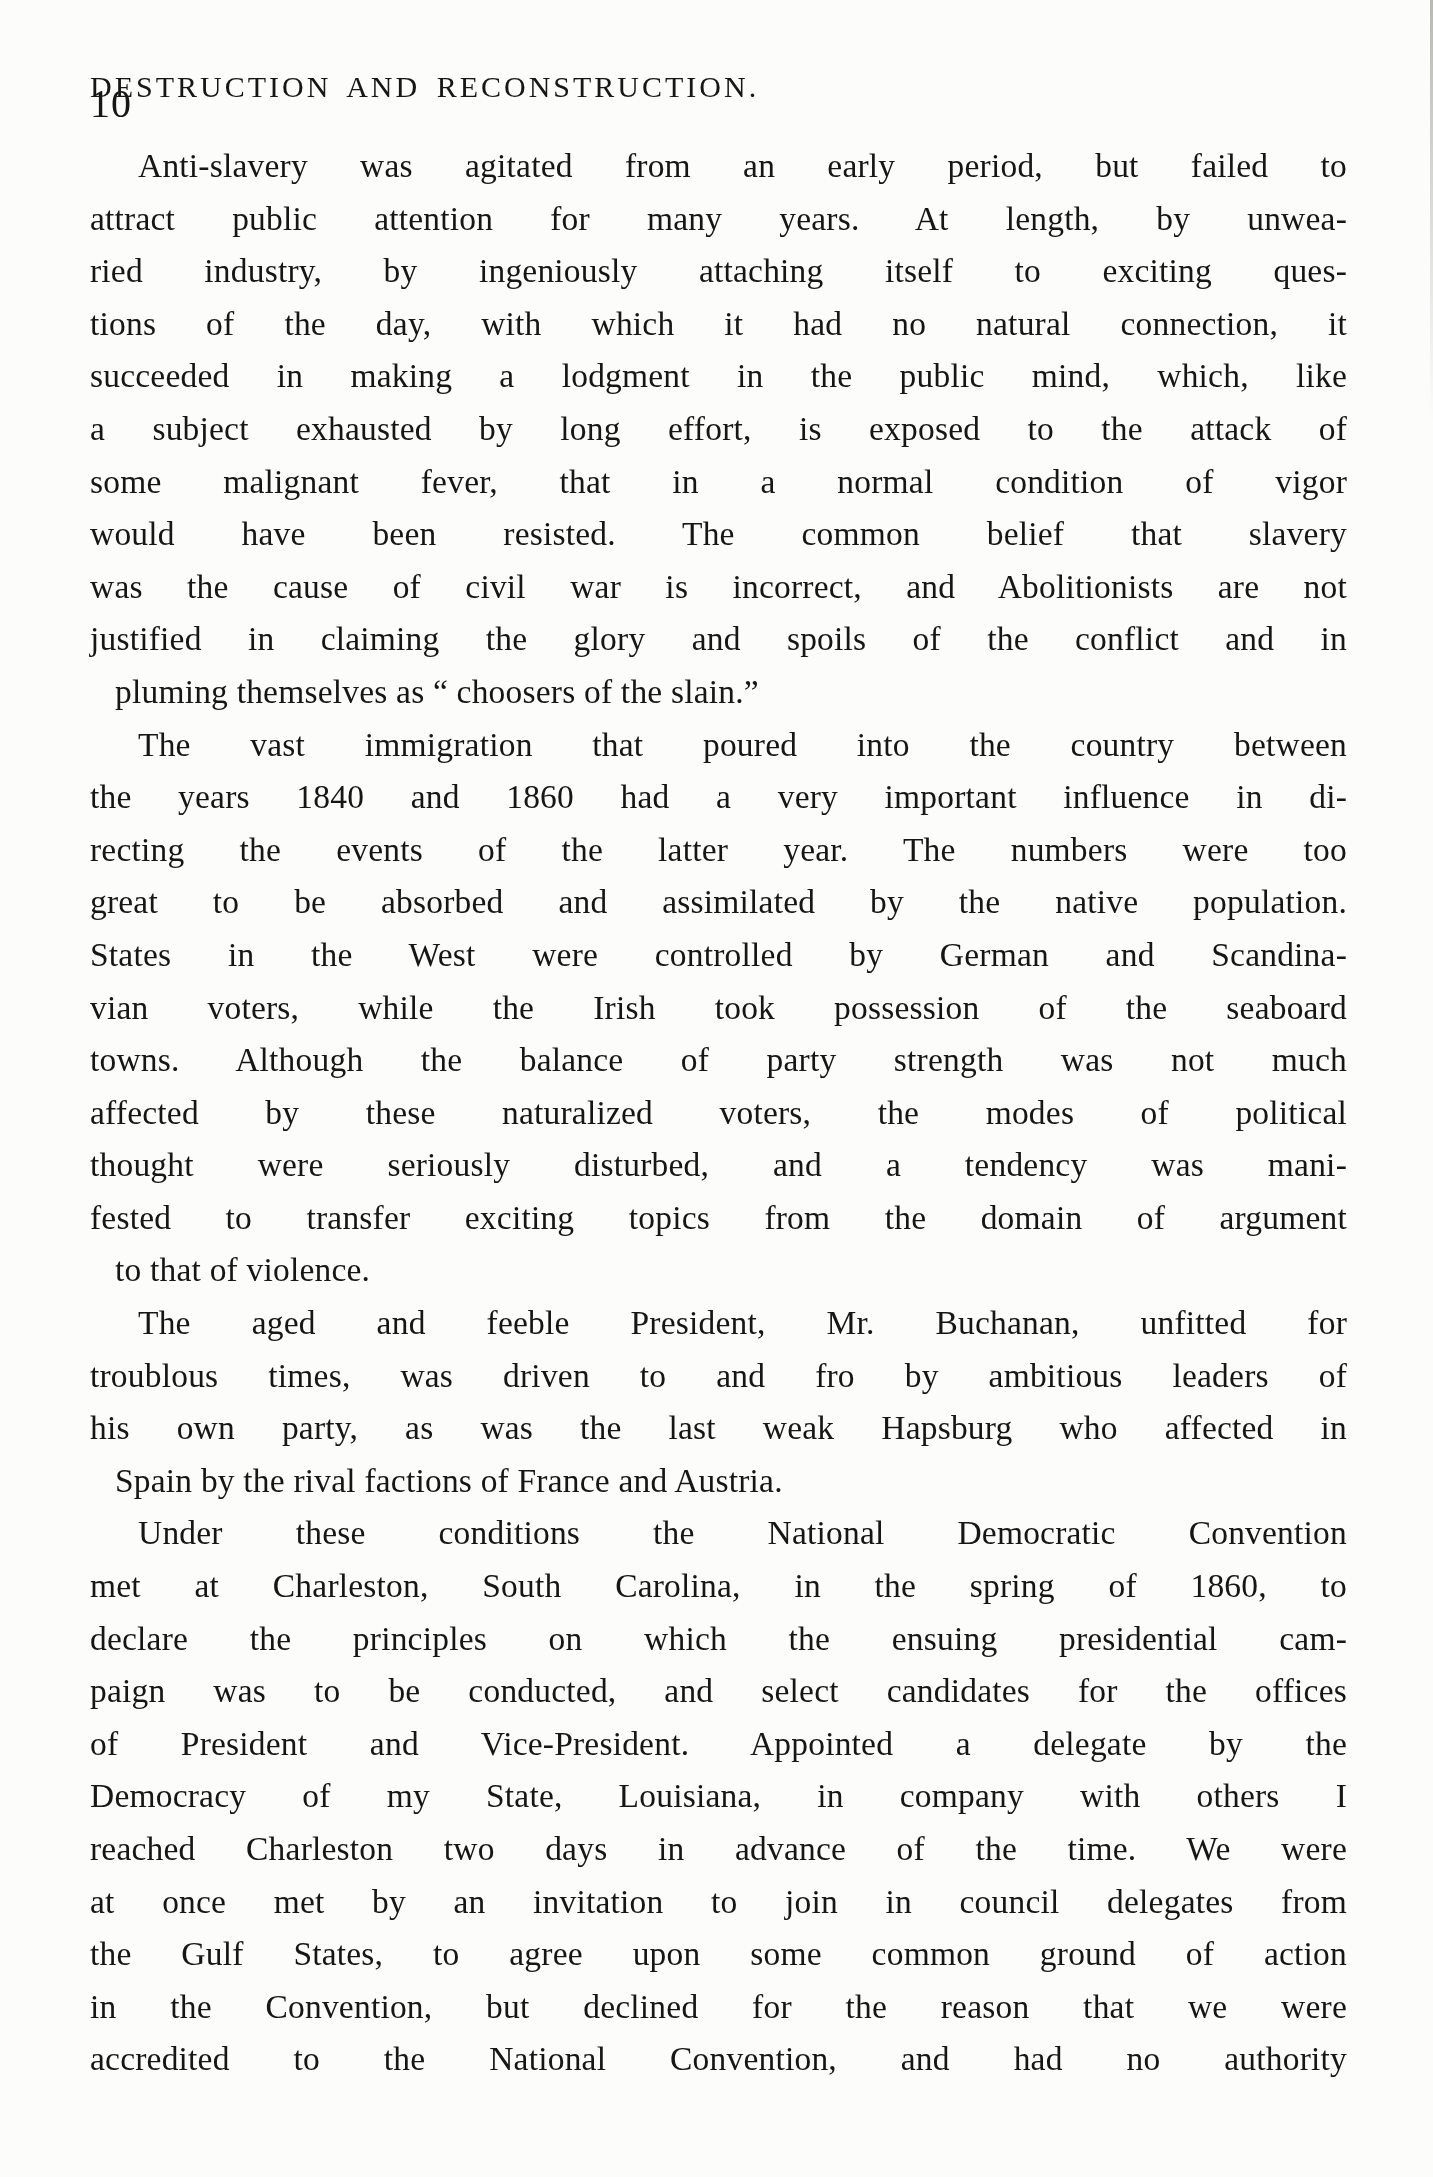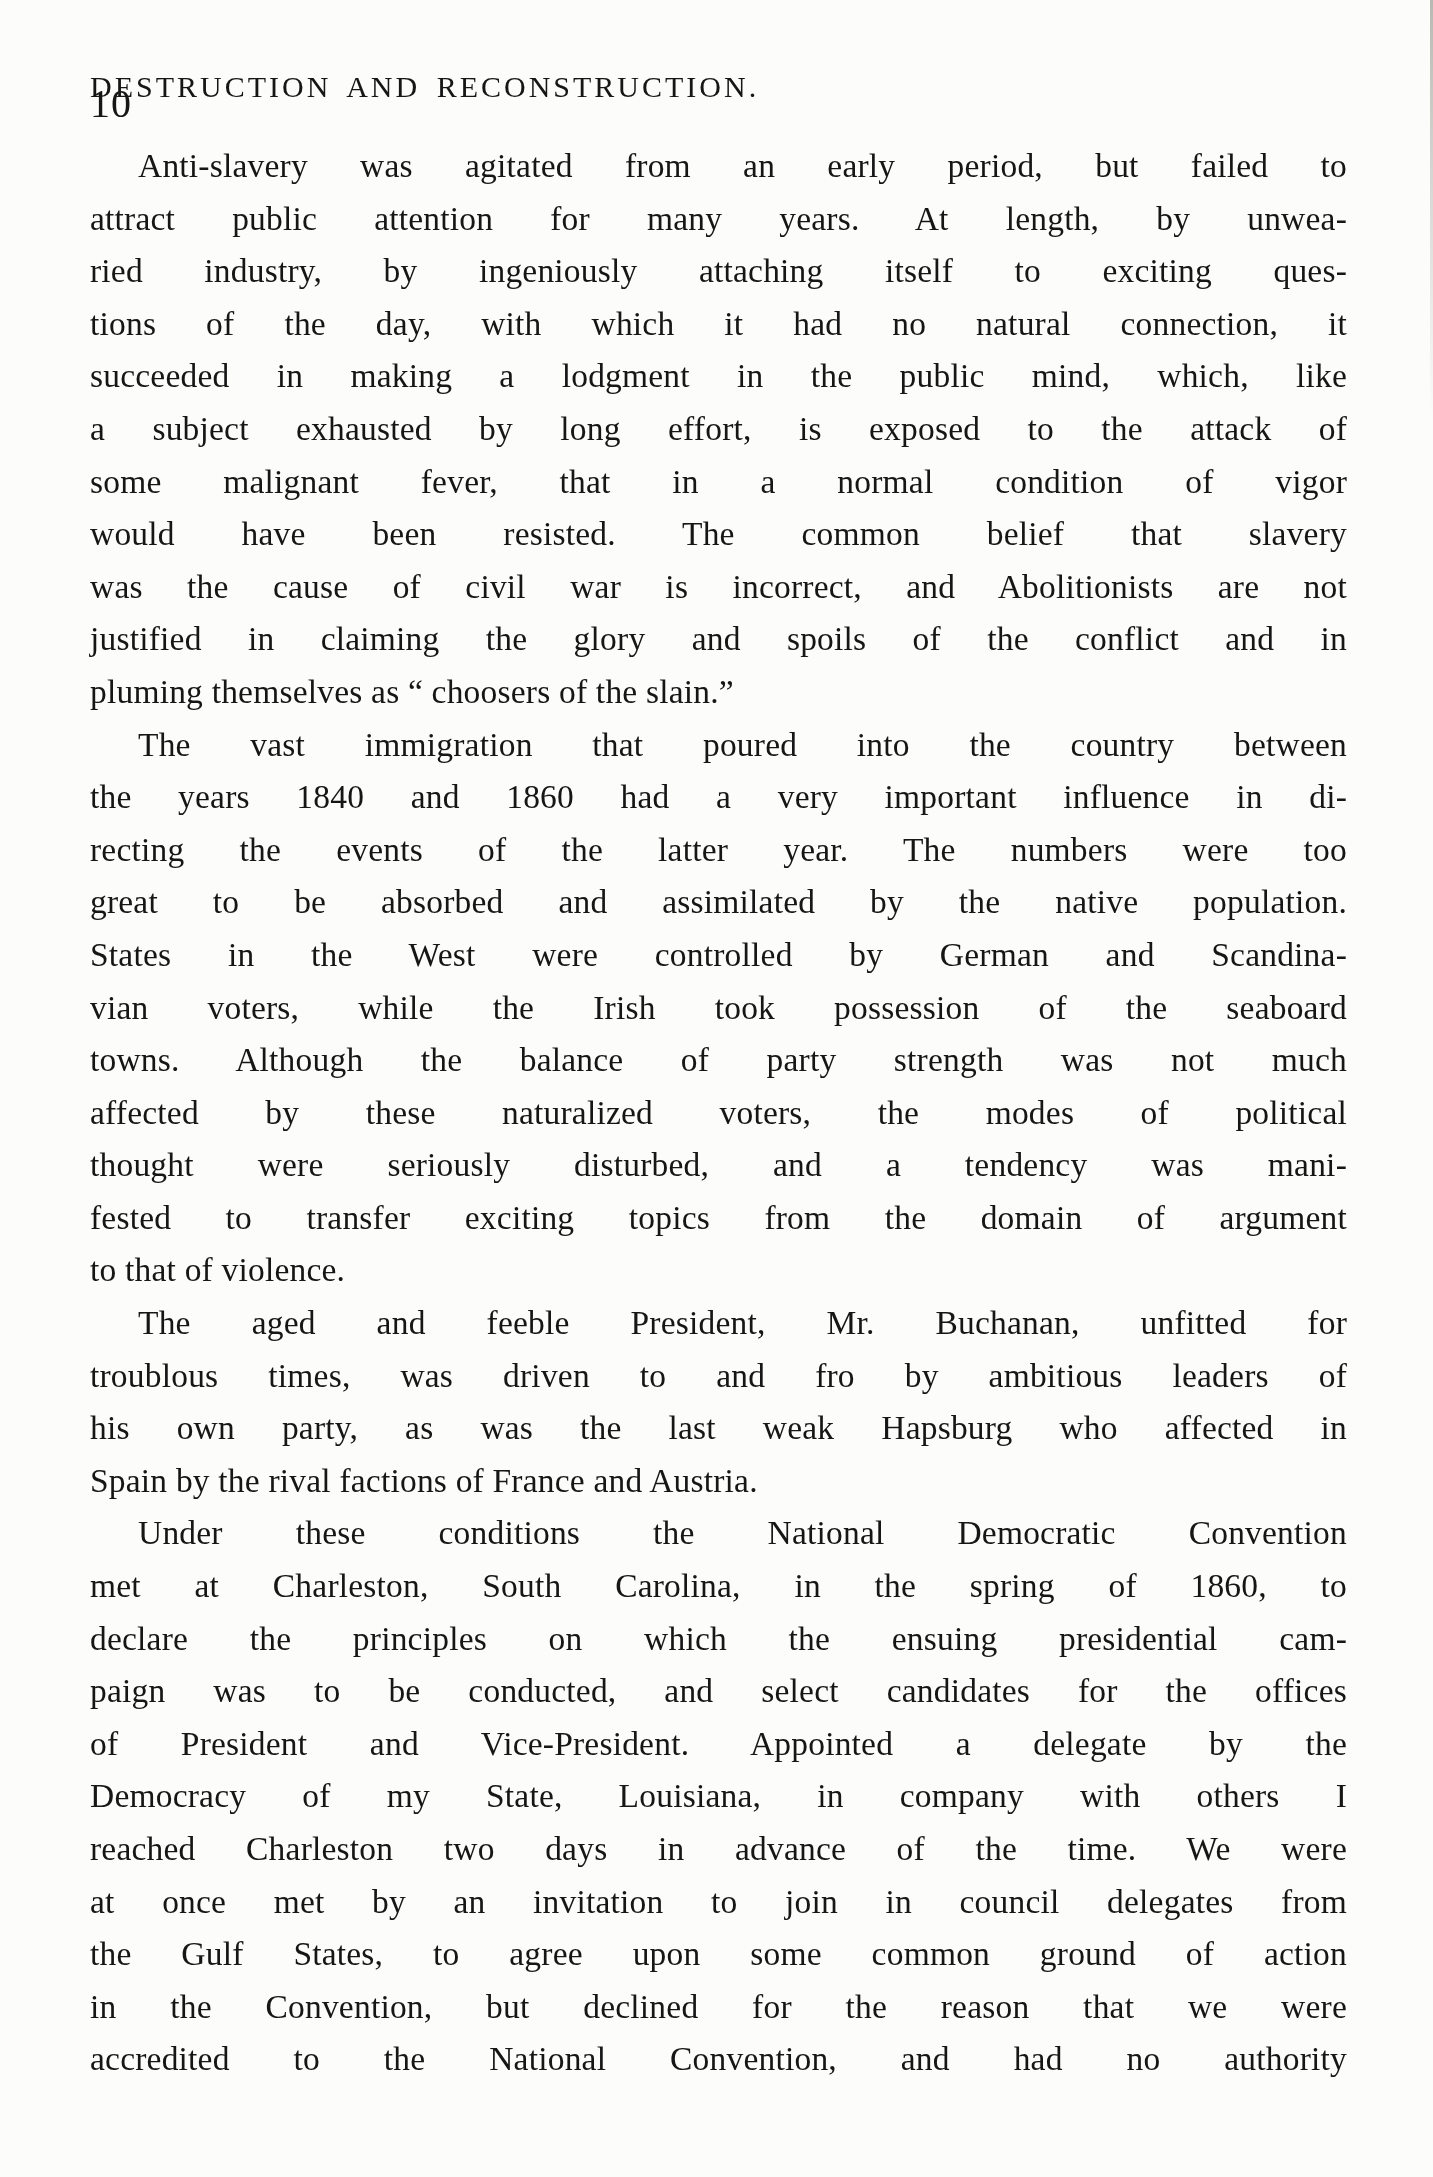--- a/index.html
+++ b/index.html
@@ -55,20 +55,21 @@
     font-size: 33.5px;
     line-height: 52.6px;
     text-align: justify;
     text-align-last: justify;
     -moz-text-align-last: justify;
     letter-spacing: 0.2px;
   }
   .line.indent { text-indent: 48px; }
   .line.para-last {
     text-align-last: left;
+    margin-left: 25px;
     -moz-text-align-last: left;
   }
 </style>
 </head>
 <body>
 
 <div class="page">
   <div class="header">
     <span class="pagenum">10</span>
     <span class="runhead">DESTRUCTION AND RECONSTRUCTION.</span>

